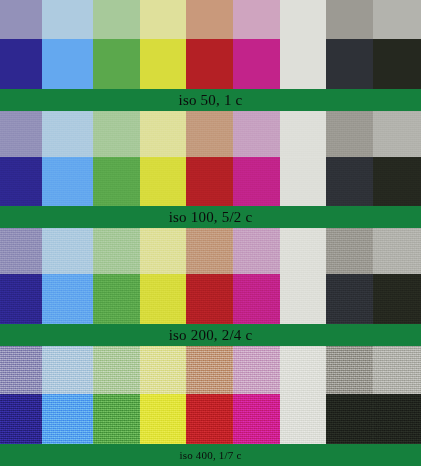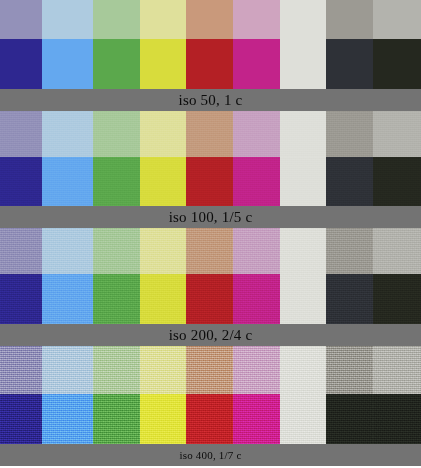--- a/index.html
+++ b/index.html
@@ -43,21 +43,21 @@
     opacity:var(--grain,0);
     background-image:
       repeating-linear-gradient(0deg, rgba(255,255,255,.55) 0 1px, rgba(0,0,0,.55) 1px 2px),
       repeating-linear-gradient(90deg, rgba(255,255,255,.45) 0 1px, rgba(0,0,0,.45) 1px 2px),
       repeating-linear-gradient(37deg, rgba(255,255,255,.40) 0 1px, rgba(0,0,0,.40) 1px 3px),
       repeating-linear-gradient(113deg, rgba(0,0,0,.40) 0 1px, rgba(255,255,255,.40) 1px 3px);
     mix-blend-mode:overlay;
   }
   .caption-band{
     width:421px;
-    background:#737373;
+    background:#15803d;
     display:flex;
     align-items:center;
     justify-content:center;
     color:#0b0b0b;
     font-family:"Liberation Serif", serif;
     letter-spacing:.2px;
     white-space:nowrap;
   }
 </style>
 </head>
@@ -113,21 +113,21 @@
           <div class="swatch" style="width: 46px; background: rgb(216, 220, 60); --grain: 0.06;"></div>
           <div class="swatch" style="width: 47px; background: rgb(180, 32, 37); --grain: 0.06;"></div>
           <div class="swatch" style="width: 47px; background: rgb(194, 35, 138); --grain: 0.06;"></div>
           <div class="swatch" style="width: 46px; background: rgb(222, 223, 217); --grain: 0.06;"></div>
           <div class="swatch" style="width: 47px; background: rgb(46, 49, 55); --grain: 0.06;"></div>
           <div class="swatch" style="width: 48px; background: rgb(37, 40, 31); --grain: 0.06;"></div>
         </div>
       </div>
     </div>
     <div class="caption-band" style="height: 22px; font-size: 15px;">
-      <span>iso 100, 1/5 c</span>
+      <span>iso 100, 5/2 c</span>
     </div>
     <div class="panel" style="height: 96px;">
       <div class="swatch-grid" style="height: 96px;">
         <div class="swatch-row" style="height: 46px;">
           <div class="swatch" style="width: 42px; background: rgb(147, 145, 185); --grain: 0.16;"></div>
           <div class="swatch" style="width: 51px; background: rgb(174, 203, 224); --grain: 0.16;"></div>
           <div class="swatch" style="width: 47px; background: rgb(167, 201, 154); --grain: 0.16;"></div>
           <div class="swatch" style="width: 46px; background: rgb(223, 224, 155); --grain: 0.16;"></div>
           <div class="swatch" style="width: 47px; background: rgb(196, 155, 126); --grain: 0.16;"></div>
           <div class="swatch" style="width: 47px; background: rgb(199, 161, 193); --grain: 0.16;"></div>

